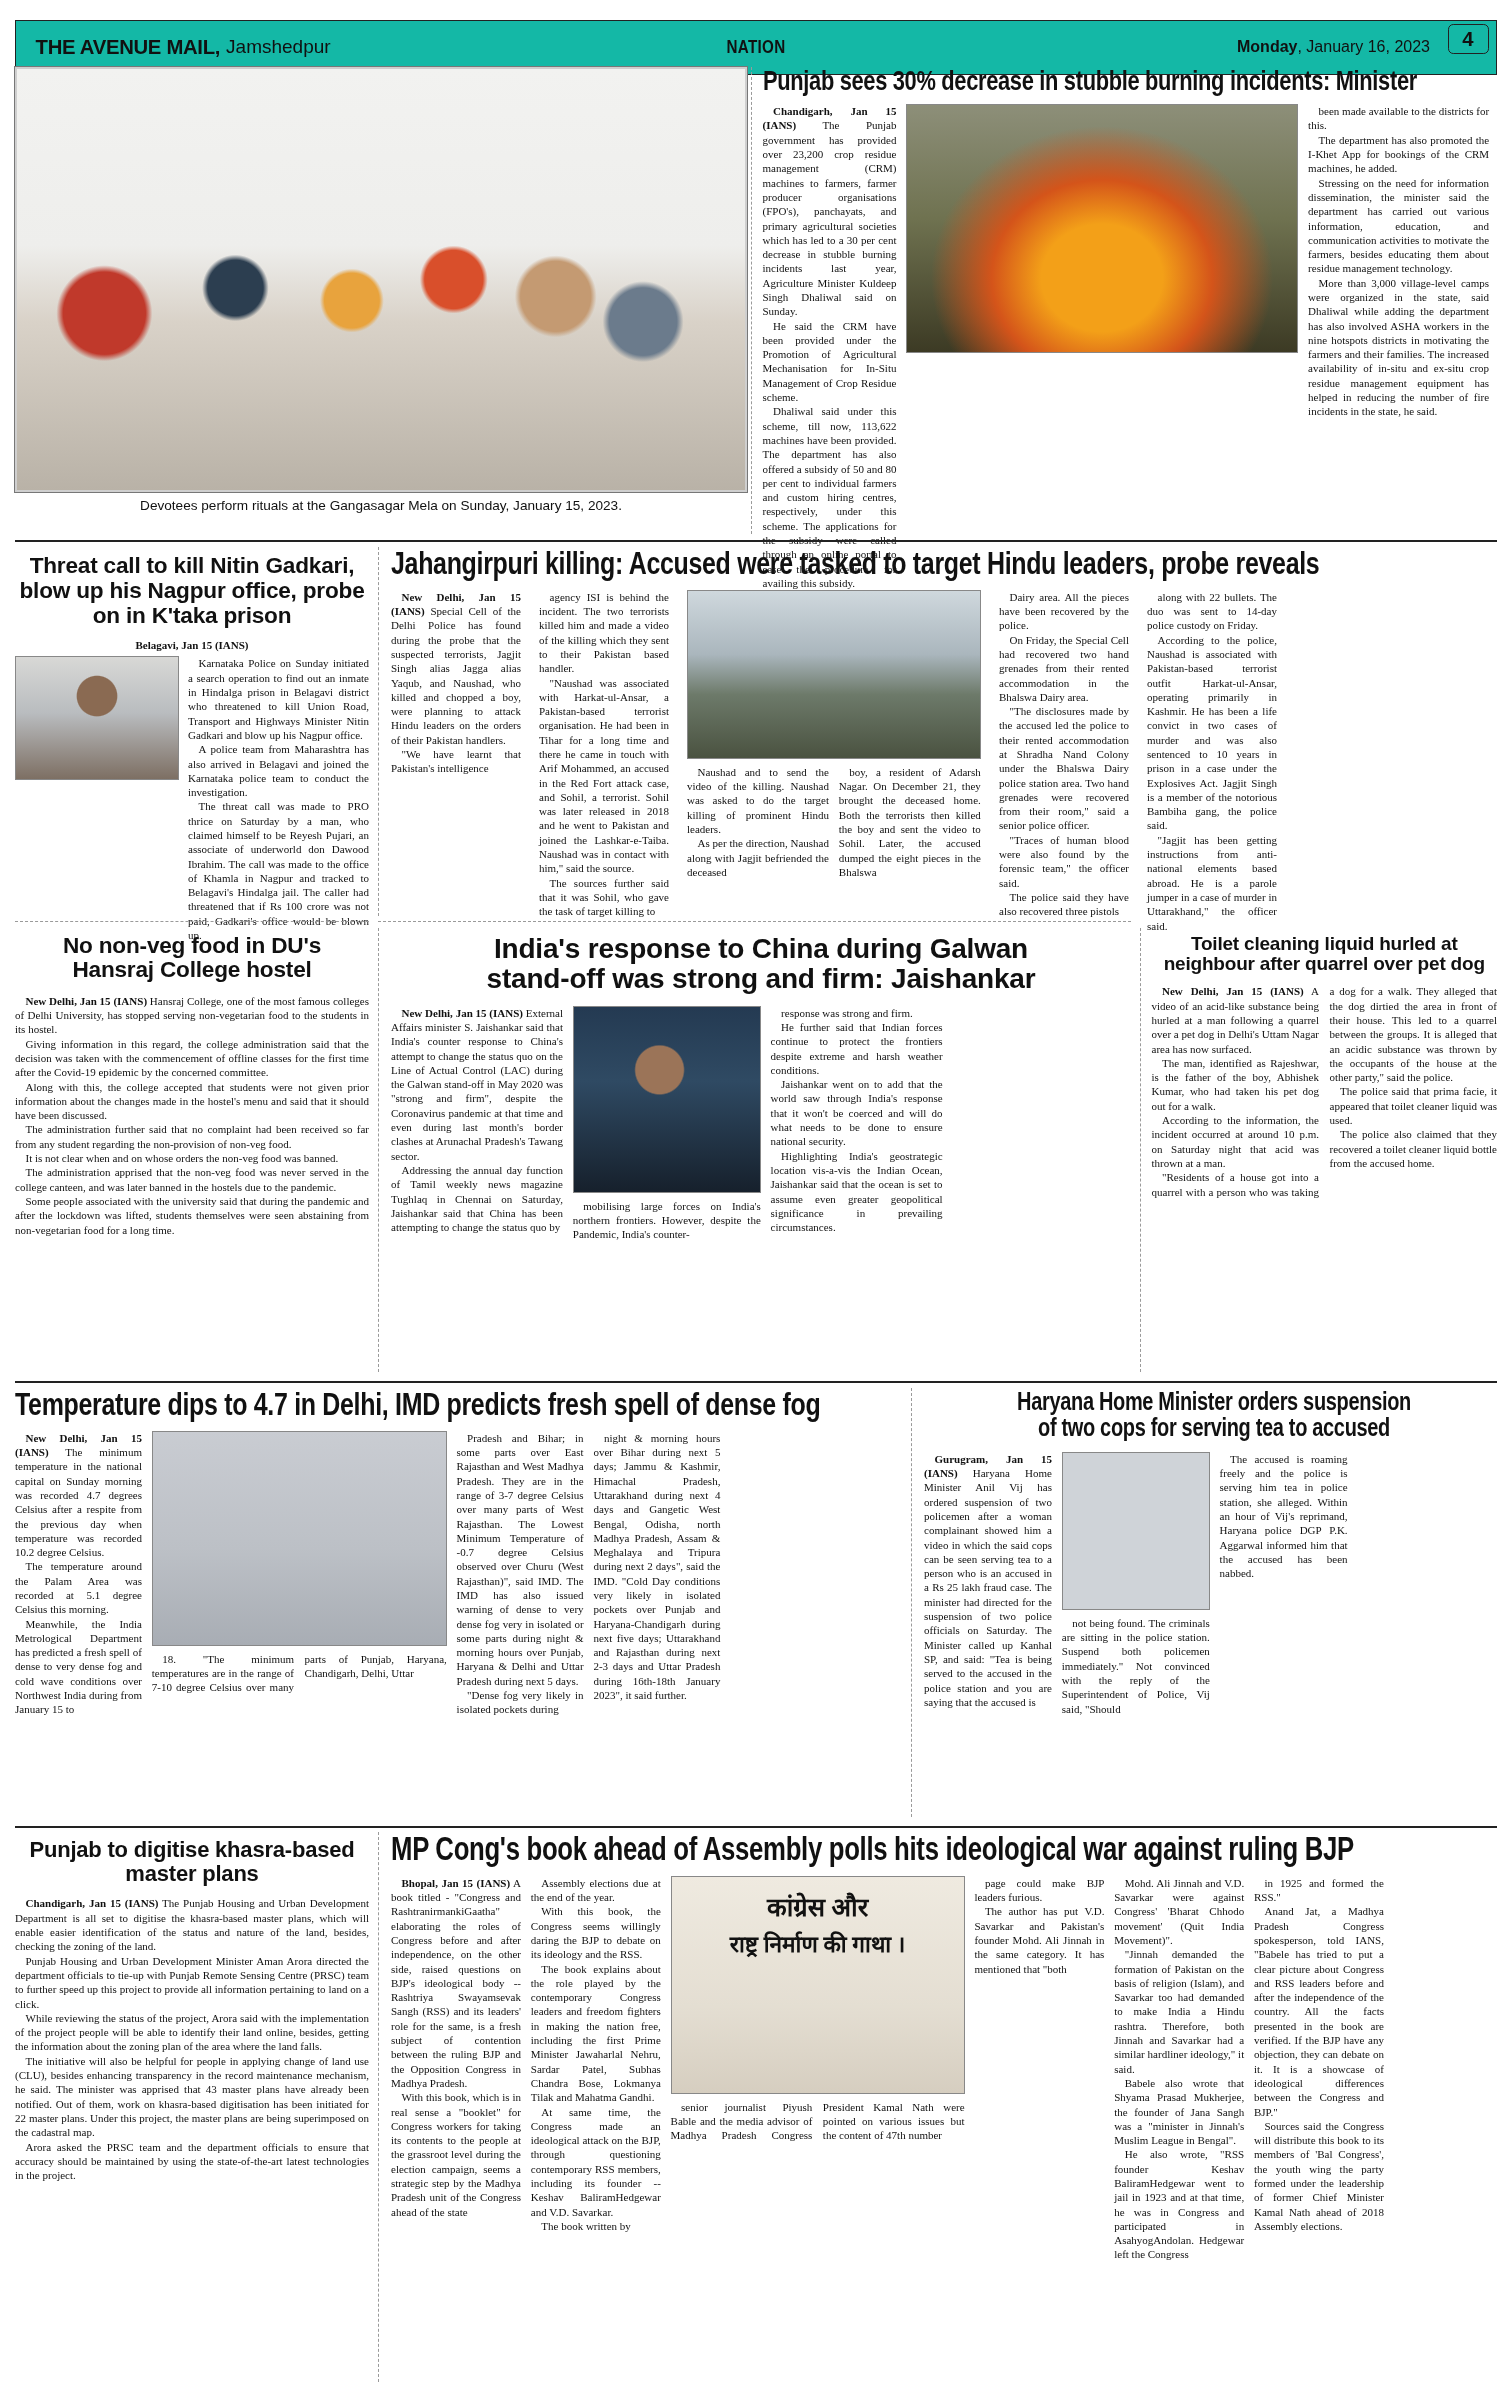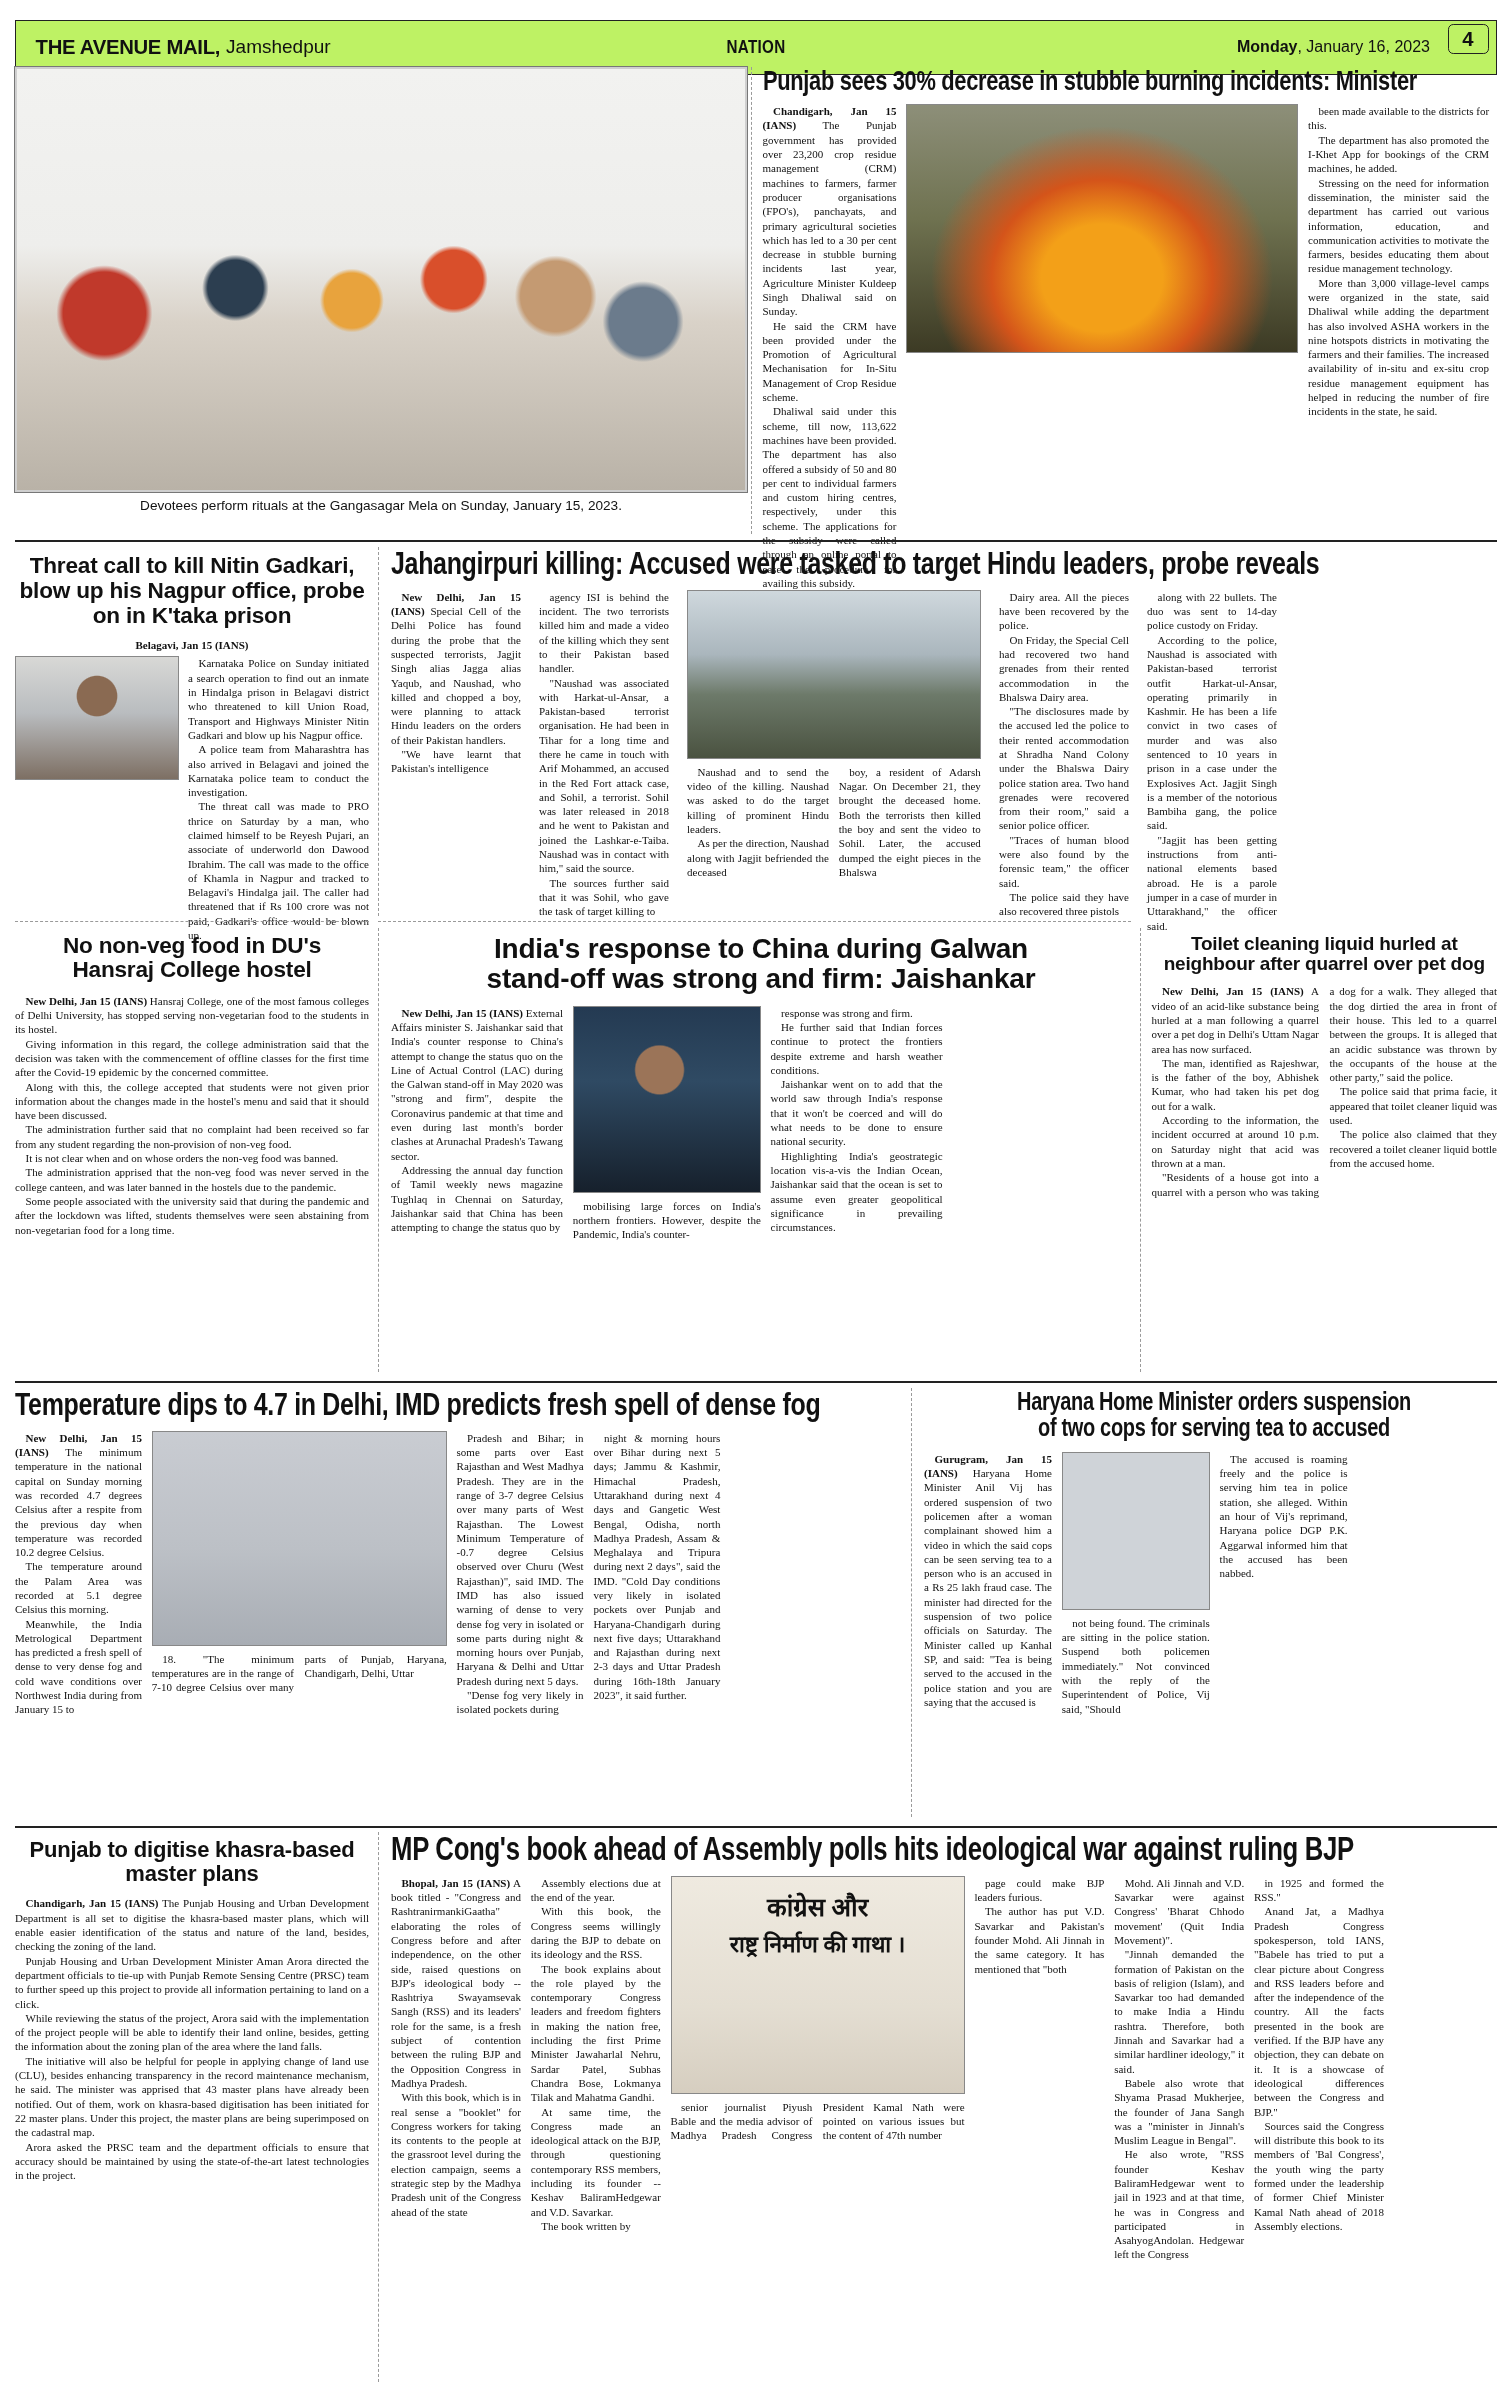--- a/index.html
+++ b/index.html
@@ -12,21 +12,21 @@
   }
   .page { position: absolute; left: 15px; top: 19.6px; width: 1482px; height: 2365px; }
 
   
   .masthead {
     border: 1.5px solid #222;
     height: 55px;
     display: flex; align-items: center;
     padding: 0 6px 0 19.6px;
     position: relative;
-    background: #bef264;
+    background: #14b8a6;
   }
   .mast-title {
     font-family: "Liberation Sans", sans-serif;
     font-weight: bold; font-size: 20.3px; letter-spacing: -0.3px;
     white-space: nowrap;
   }
   .mast-city {
     font-family: "Liberation Sans", sans-serif;
     font-weight: normal; font-size: 19px; margin-left: 6px;
   }

